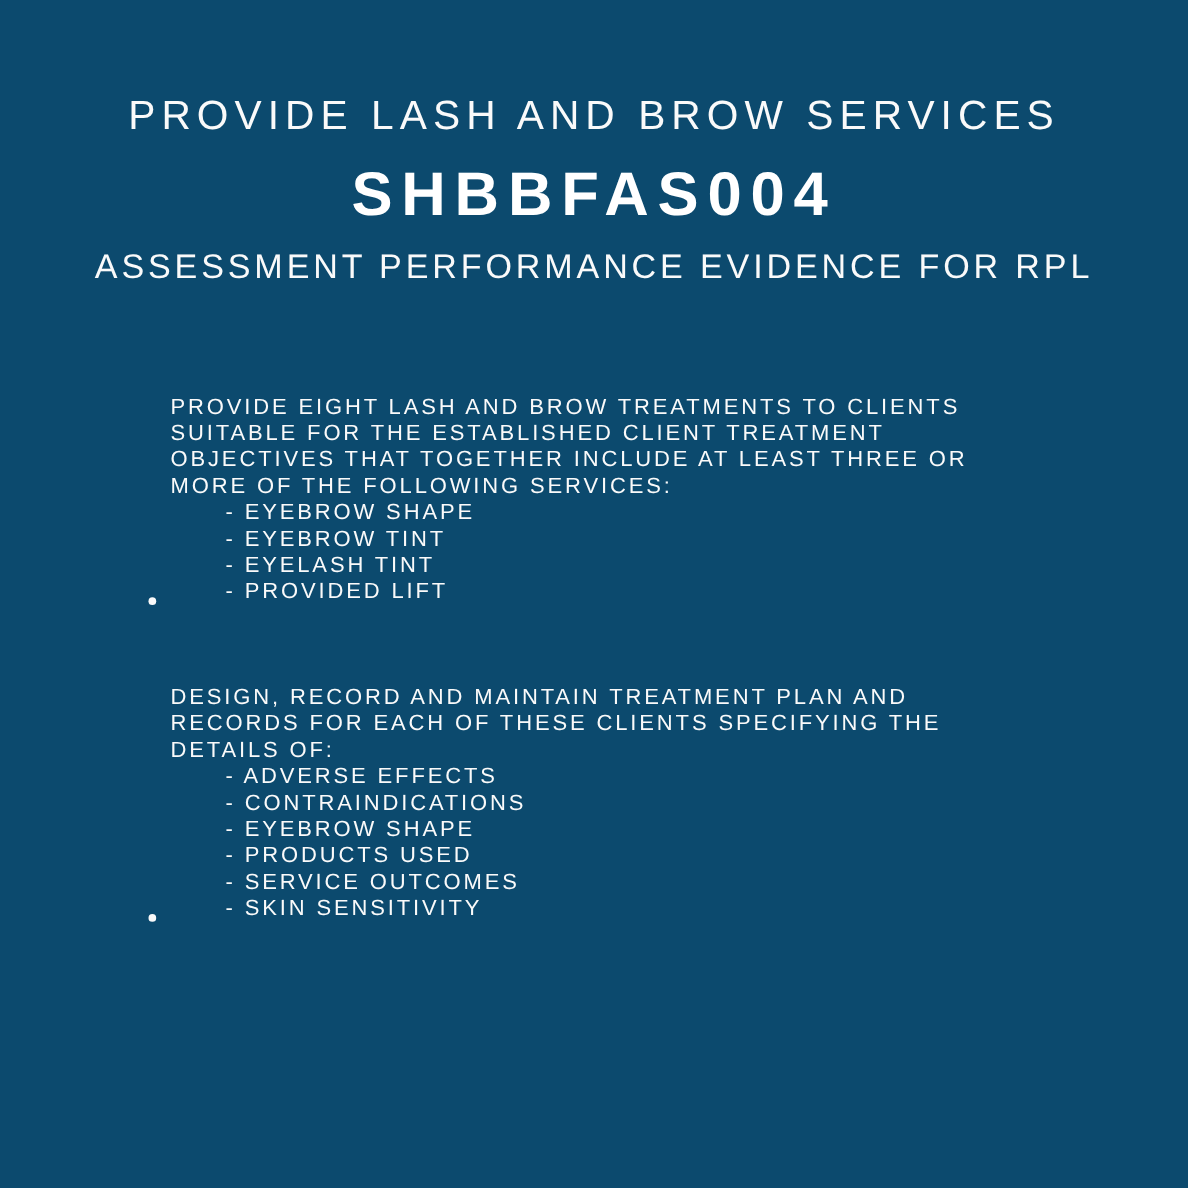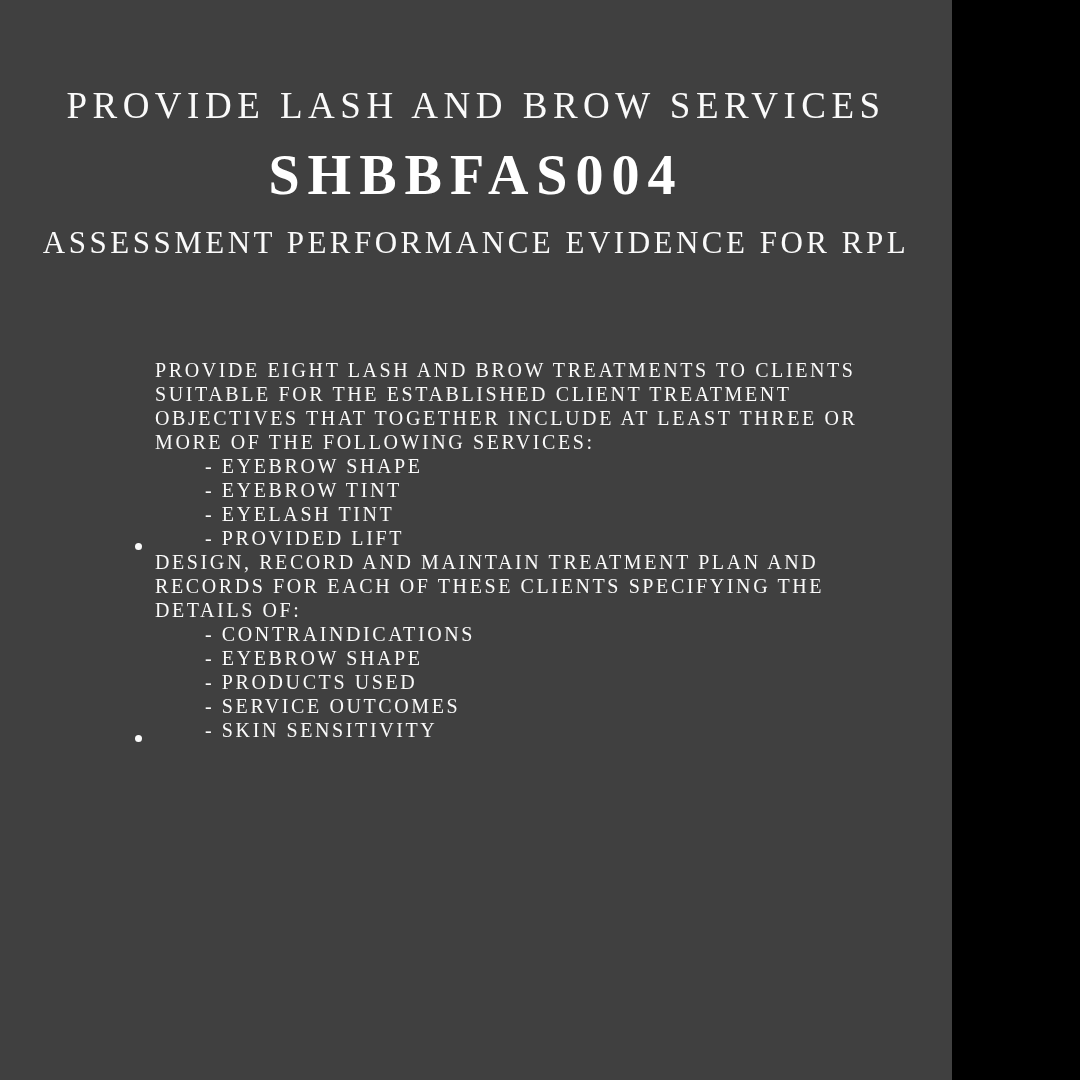--- a/index.html
+++ b/index.html
@@ -2,25 +2,25 @@
 <html><head>
 <meta charset="utf-8">
 <style>
   html, body {
     margin: 0;
     padding: 0;
     background: #000000;
   }
   .canvas {
     position: relative;
-    width: 952px;
+    width: 1080px;
     height: 1080px;
-    background: #404040;
+    background: #0c4a6e;
     overflow: hidden;
-    font-family: Liberation Serif, serif;
+    font-family: Liberation Sans, sans-serif;
     color: #fafafa;
   }
   
   .title {
     position: absolute;
     top: 84px;
     left: 0;
     right: 0;
     text-align: center;
     font-size: 37px;
@@ -63,20 +63,21 @@
     line-height: 24px;
     letter-spacing: 2.6px;
     font-weight: 300;
     color: #fafafa;
   }
   .bullet-group {
     display: flex;
     align-items: flex-end;
   }
   .bullet-group + .bullet-group {
+    margin-top: 72px;
   }
   .dot {
     flex: 0 0 auto;
     width: 7px;
     height: 7px;
     border-radius: 50%;
     background: #fafafa;
     margin: 9px 13px 0 0;
   }
   .bullet-body { }
@@ -112,20 +113,21 @@
         <div class="sub">- PROVIDED LIFT</div>
       </div>
     </div>
 
     <div class="bullet-group">
       <span class="dot"></span>
       <div class="bullet-body">
         <div class="line">DESIGN, RECORD AND MAINTAIN TREATMENT PLAN AND</div>
         <div class="line">RECORDS FOR EACH OF THESE CLIENTS SPECIFYING THE</div>
         <div class="line">DETAILS OF:</div>
+        <div class="sub">- ADVERSE EFFECTS</div>
         <div class="sub">- CONTRAINDICATIONS</div>
         <div class="sub">- EYEBROW SHAPE</div>
         <div class="sub">- PRODUCTS USED</div>
         <div class="sub">- SERVICE OUTCOMES</div>
         <div class="sub">- SKIN SENSITIVITY</div>
       </div>
     </div>
 
   </div>
 </div>

